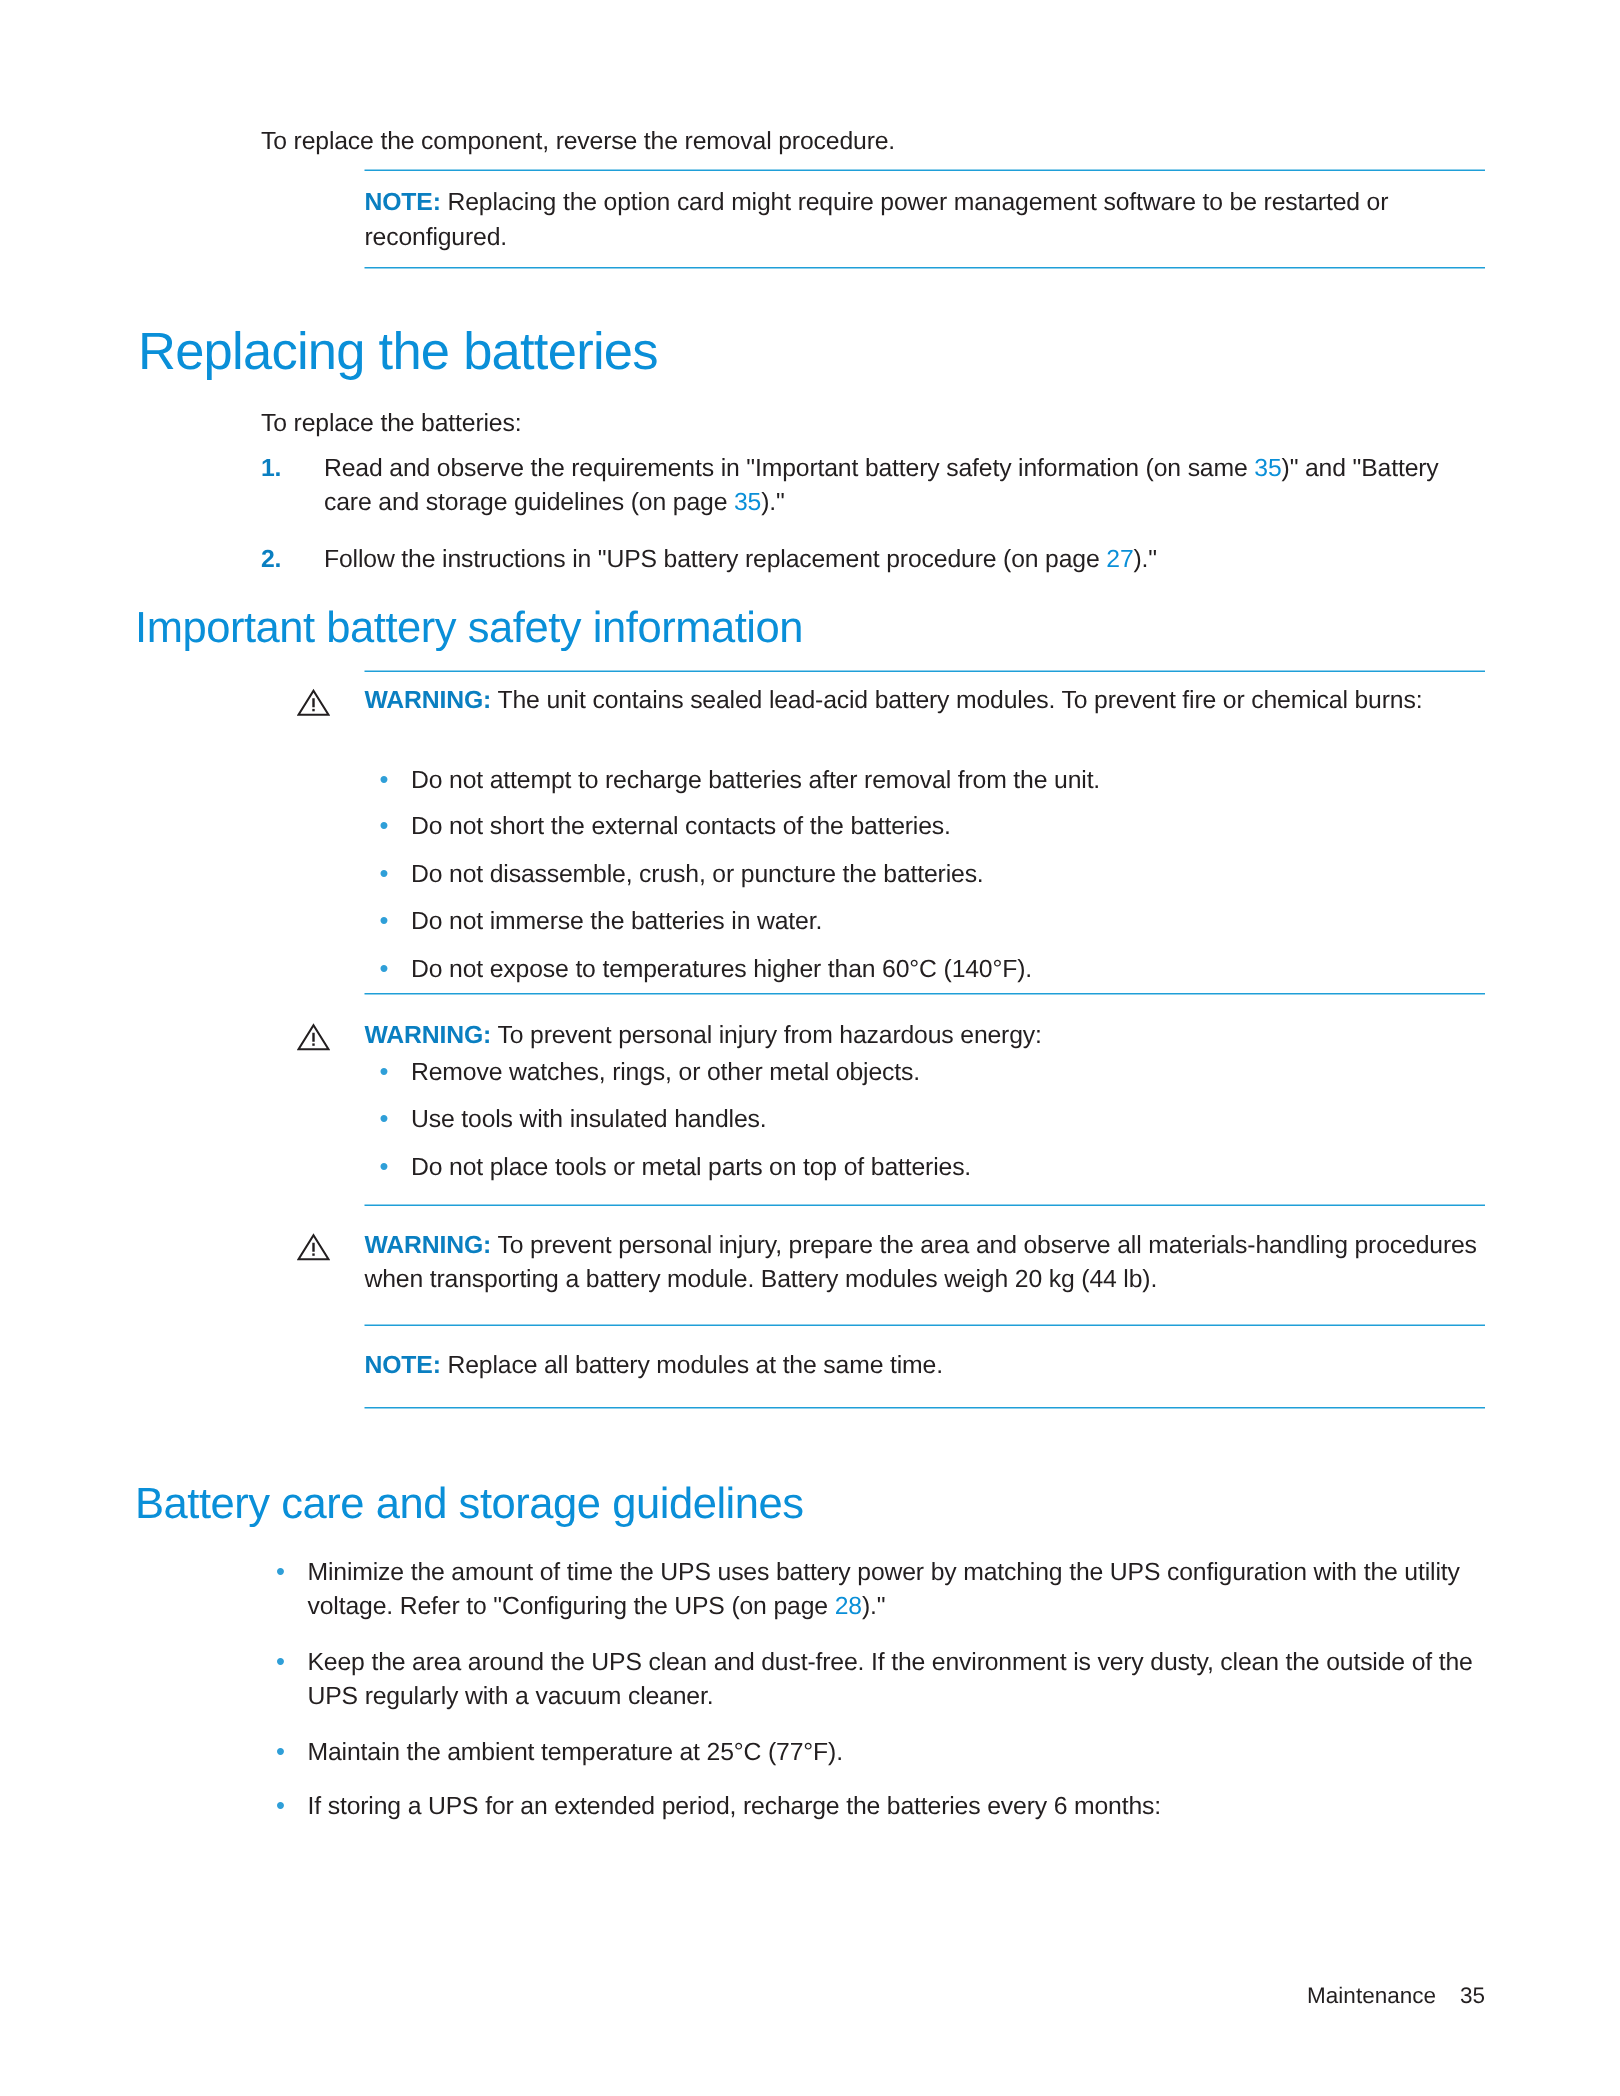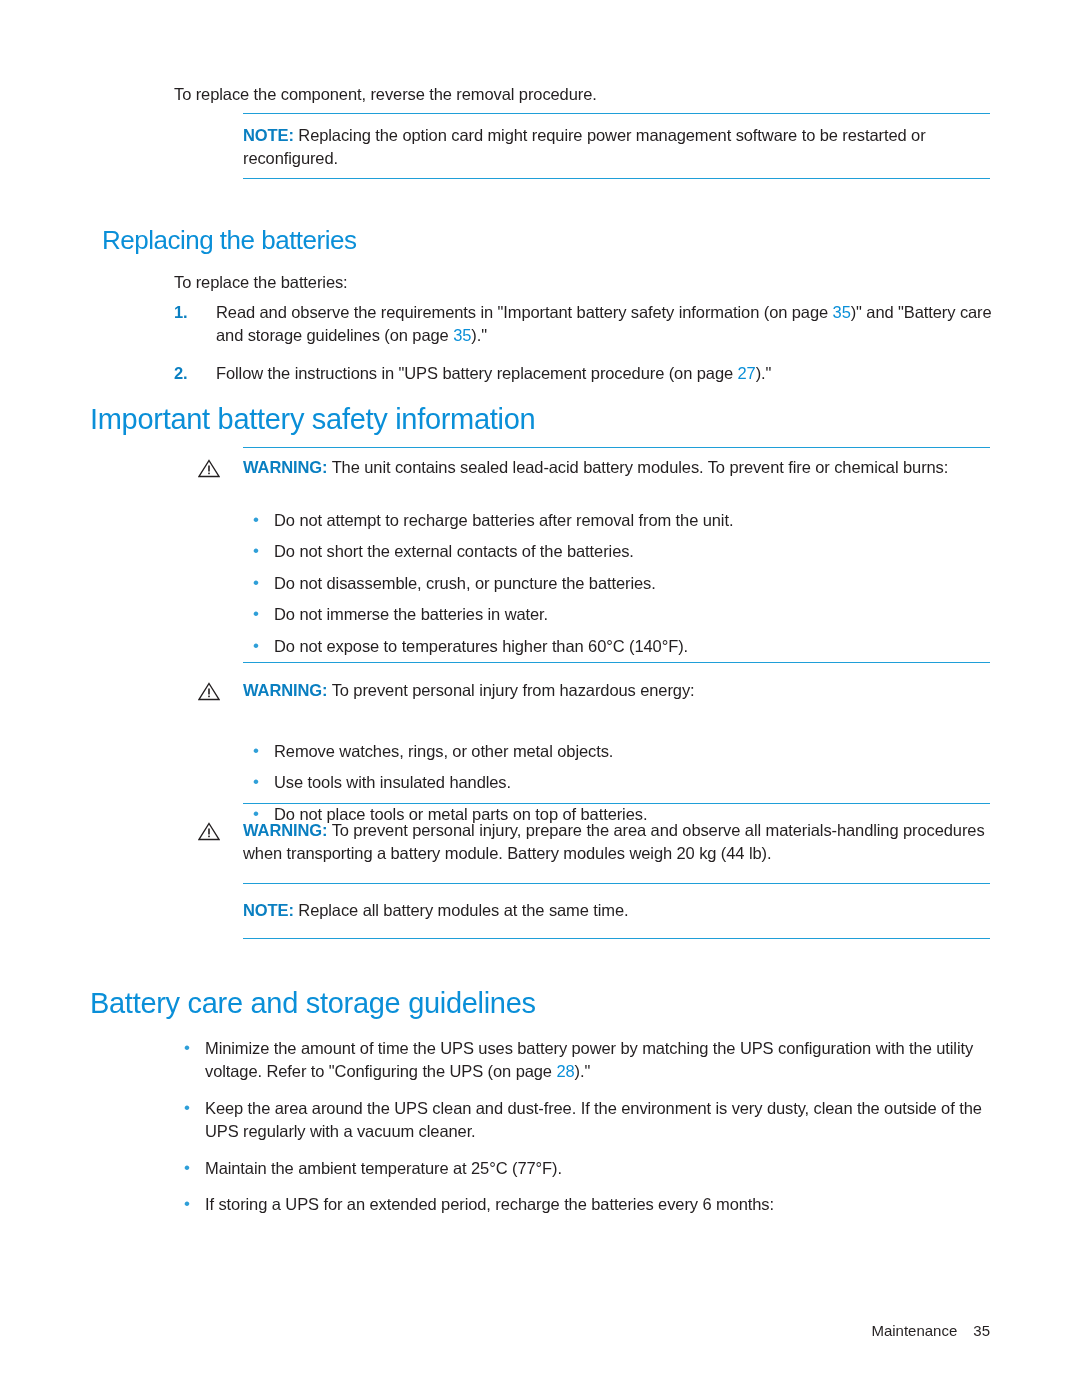--- a/index.html
+++ b/index.html
@@ -61,22 +61,22 @@
     top: 3px;
     width: 22px;
     height: 19px;
     display: block;
   }
 
   
   h1.chapter {
     position: absolute;
     left: 90px;
-    margin: 12px;
-    font-size: 26px;
+    margin: 2px;
+    font-size: 35px;
     font-weight: normal;
     color: #0a8fd8;
     letter-spacing: -0.5px;
   }
   h2.section {
     position: absolute;
     left: 90px;
     margin: 0;
     font-size: 29px;
     font-weight: normal;
@@ -148,21 +148,21 @@
   </div>
   <div class="rule" style="top:178px;"></div>
 
   <h1 class="chapter" style="top:213px;">Replacing the batteries</h1>
 
   <div class="body-text" style="position:absolute;left:174px;top:271px;">To replace the batteries:</div>
 
   <div class="numlist body-text" style="top:301px;">
     <div class="numitem">
       <span class="num">1.</span>
-      <span>Read and observe the requirements in "Important battery safety information (on page </span><span class="xref">35</span><span>)" and "Battery care and storage guidelines (on page </span><span class="xref">35</span><span>)."</span>
+      <span>Read and observe the requirements in "Important battery safety information (on same </span><span class="xref">35</span><span>)" and "Battery care and storage guidelines (on page </span><span class="xref">35</span><span>)."</span>
     </div>
     <div class="numitem" style="margin-top:14px;">
       <span class="num">2.</span>
       <span>Follow the instructions in "UPS battery replacement procedure (on page </span><span class="xref">27</span><span>)."</span>
     </div>
   </div>
 
   <h2 class="section" style="top:403px;">Important battery safety information</h2>
 
   <div class="rule" style="top:447px;"></div>
@@ -186,21 +186,21 @@
 
   <div class="note-box body-text" style="top:679px;">
     <svg class="warn-icon" viewBox="0 0 22 19">
       <polygon points="11,1.5 21,17.5 1,17.5" fill="none" stroke="#231f20" stroke-width="1.4"></polygon>
       <rect x="10.2" y="6.5" width="1.6" height="6" fill="#231f20"></rect>
       <rect x="10.2" y="13.6" width="1.6" height="1.6" fill="#231f20"></rect>
     </svg>
     <span class="note-label">WARNING:</span>
     <span>To prevent personal injury from hazardous energy:</span>
   </div>
-  <div class="bullets body-text" style="left:243px;top:740px;width:747px;">
+  <div class="bullets body-text" style="left:243px;top:704px;width:747px;">
     <div class="bullet">Remove watches, rings, or other metal objects.</div>
     <div class="bullet">Use tools with insulated handles.</div>
     <div class="bullet">Do not place tools or metal parts on top of batteries.</div>
   </div>
   <div class="rule" style="top:803px;"></div>
 
   <div class="note-box body-text" style="top:819px;">
     <svg class="warn-icon" viewBox="0 0 22 19">
       <polygon points="11,1.5 21,17.5 1,17.5" fill="none" stroke="#231f20" stroke-width="1.4"></polygon>
       <rect x="10.2" y="6.5" width="1.6" height="6" fill="#231f20"></rect>

